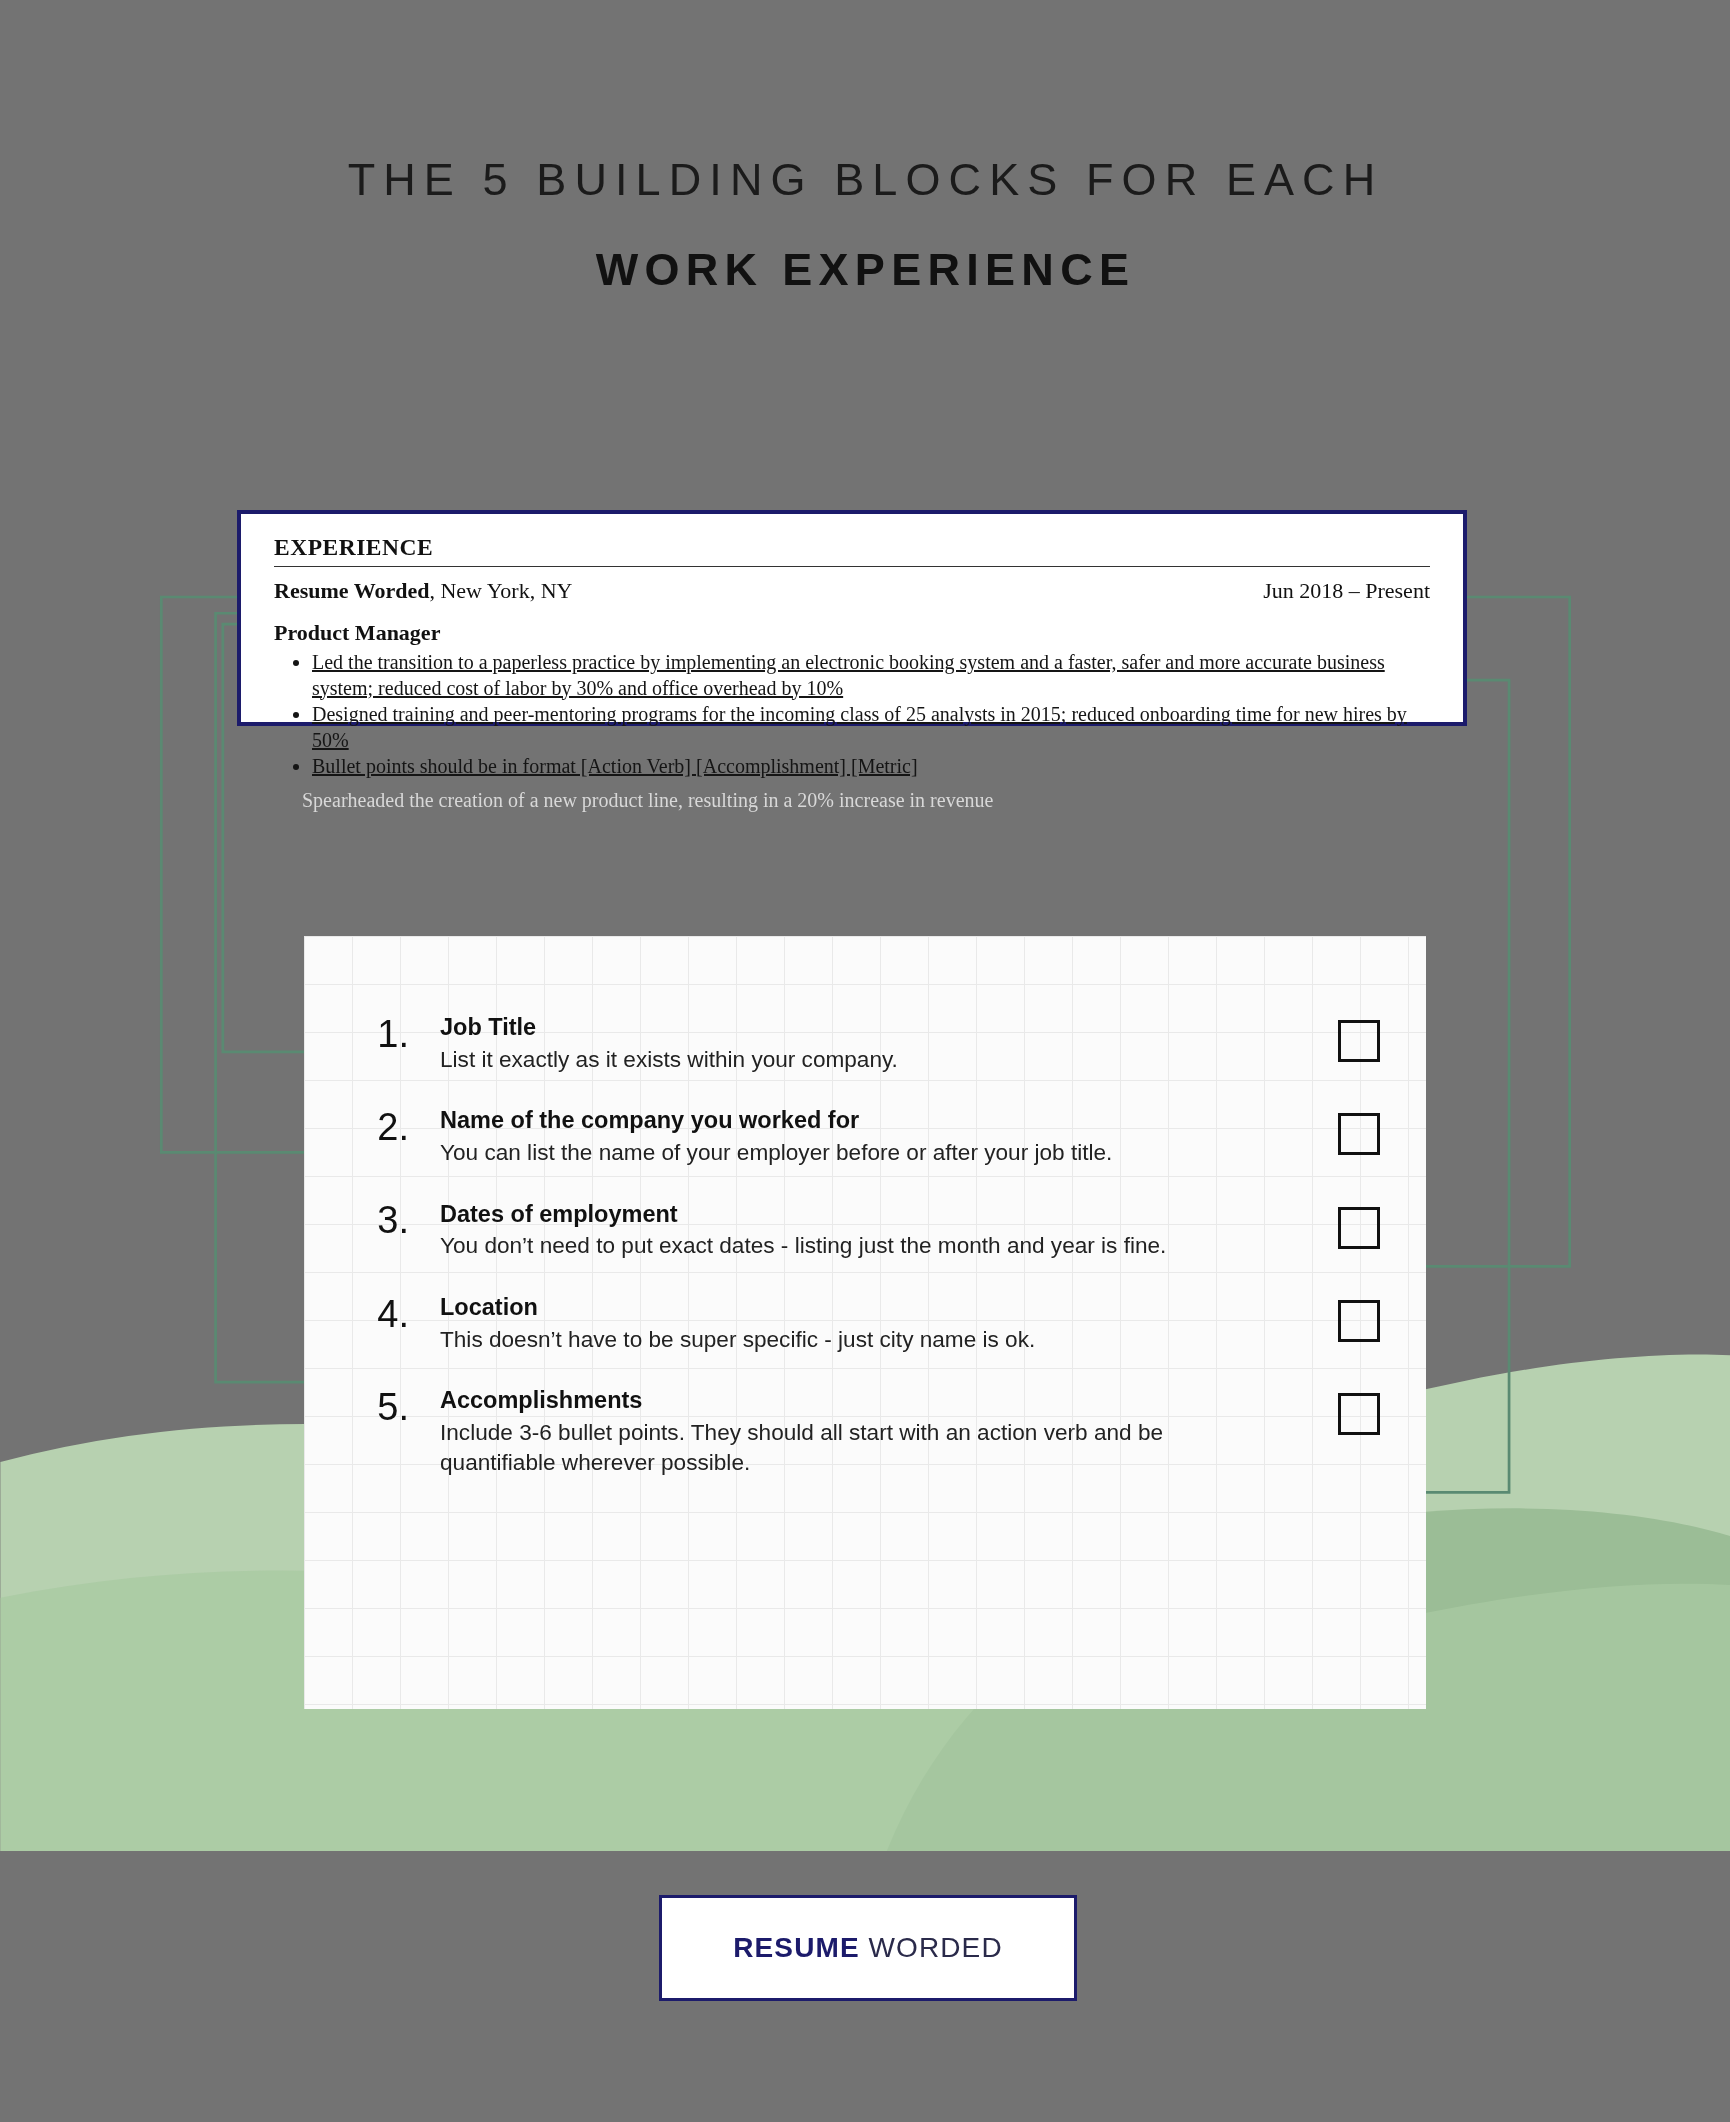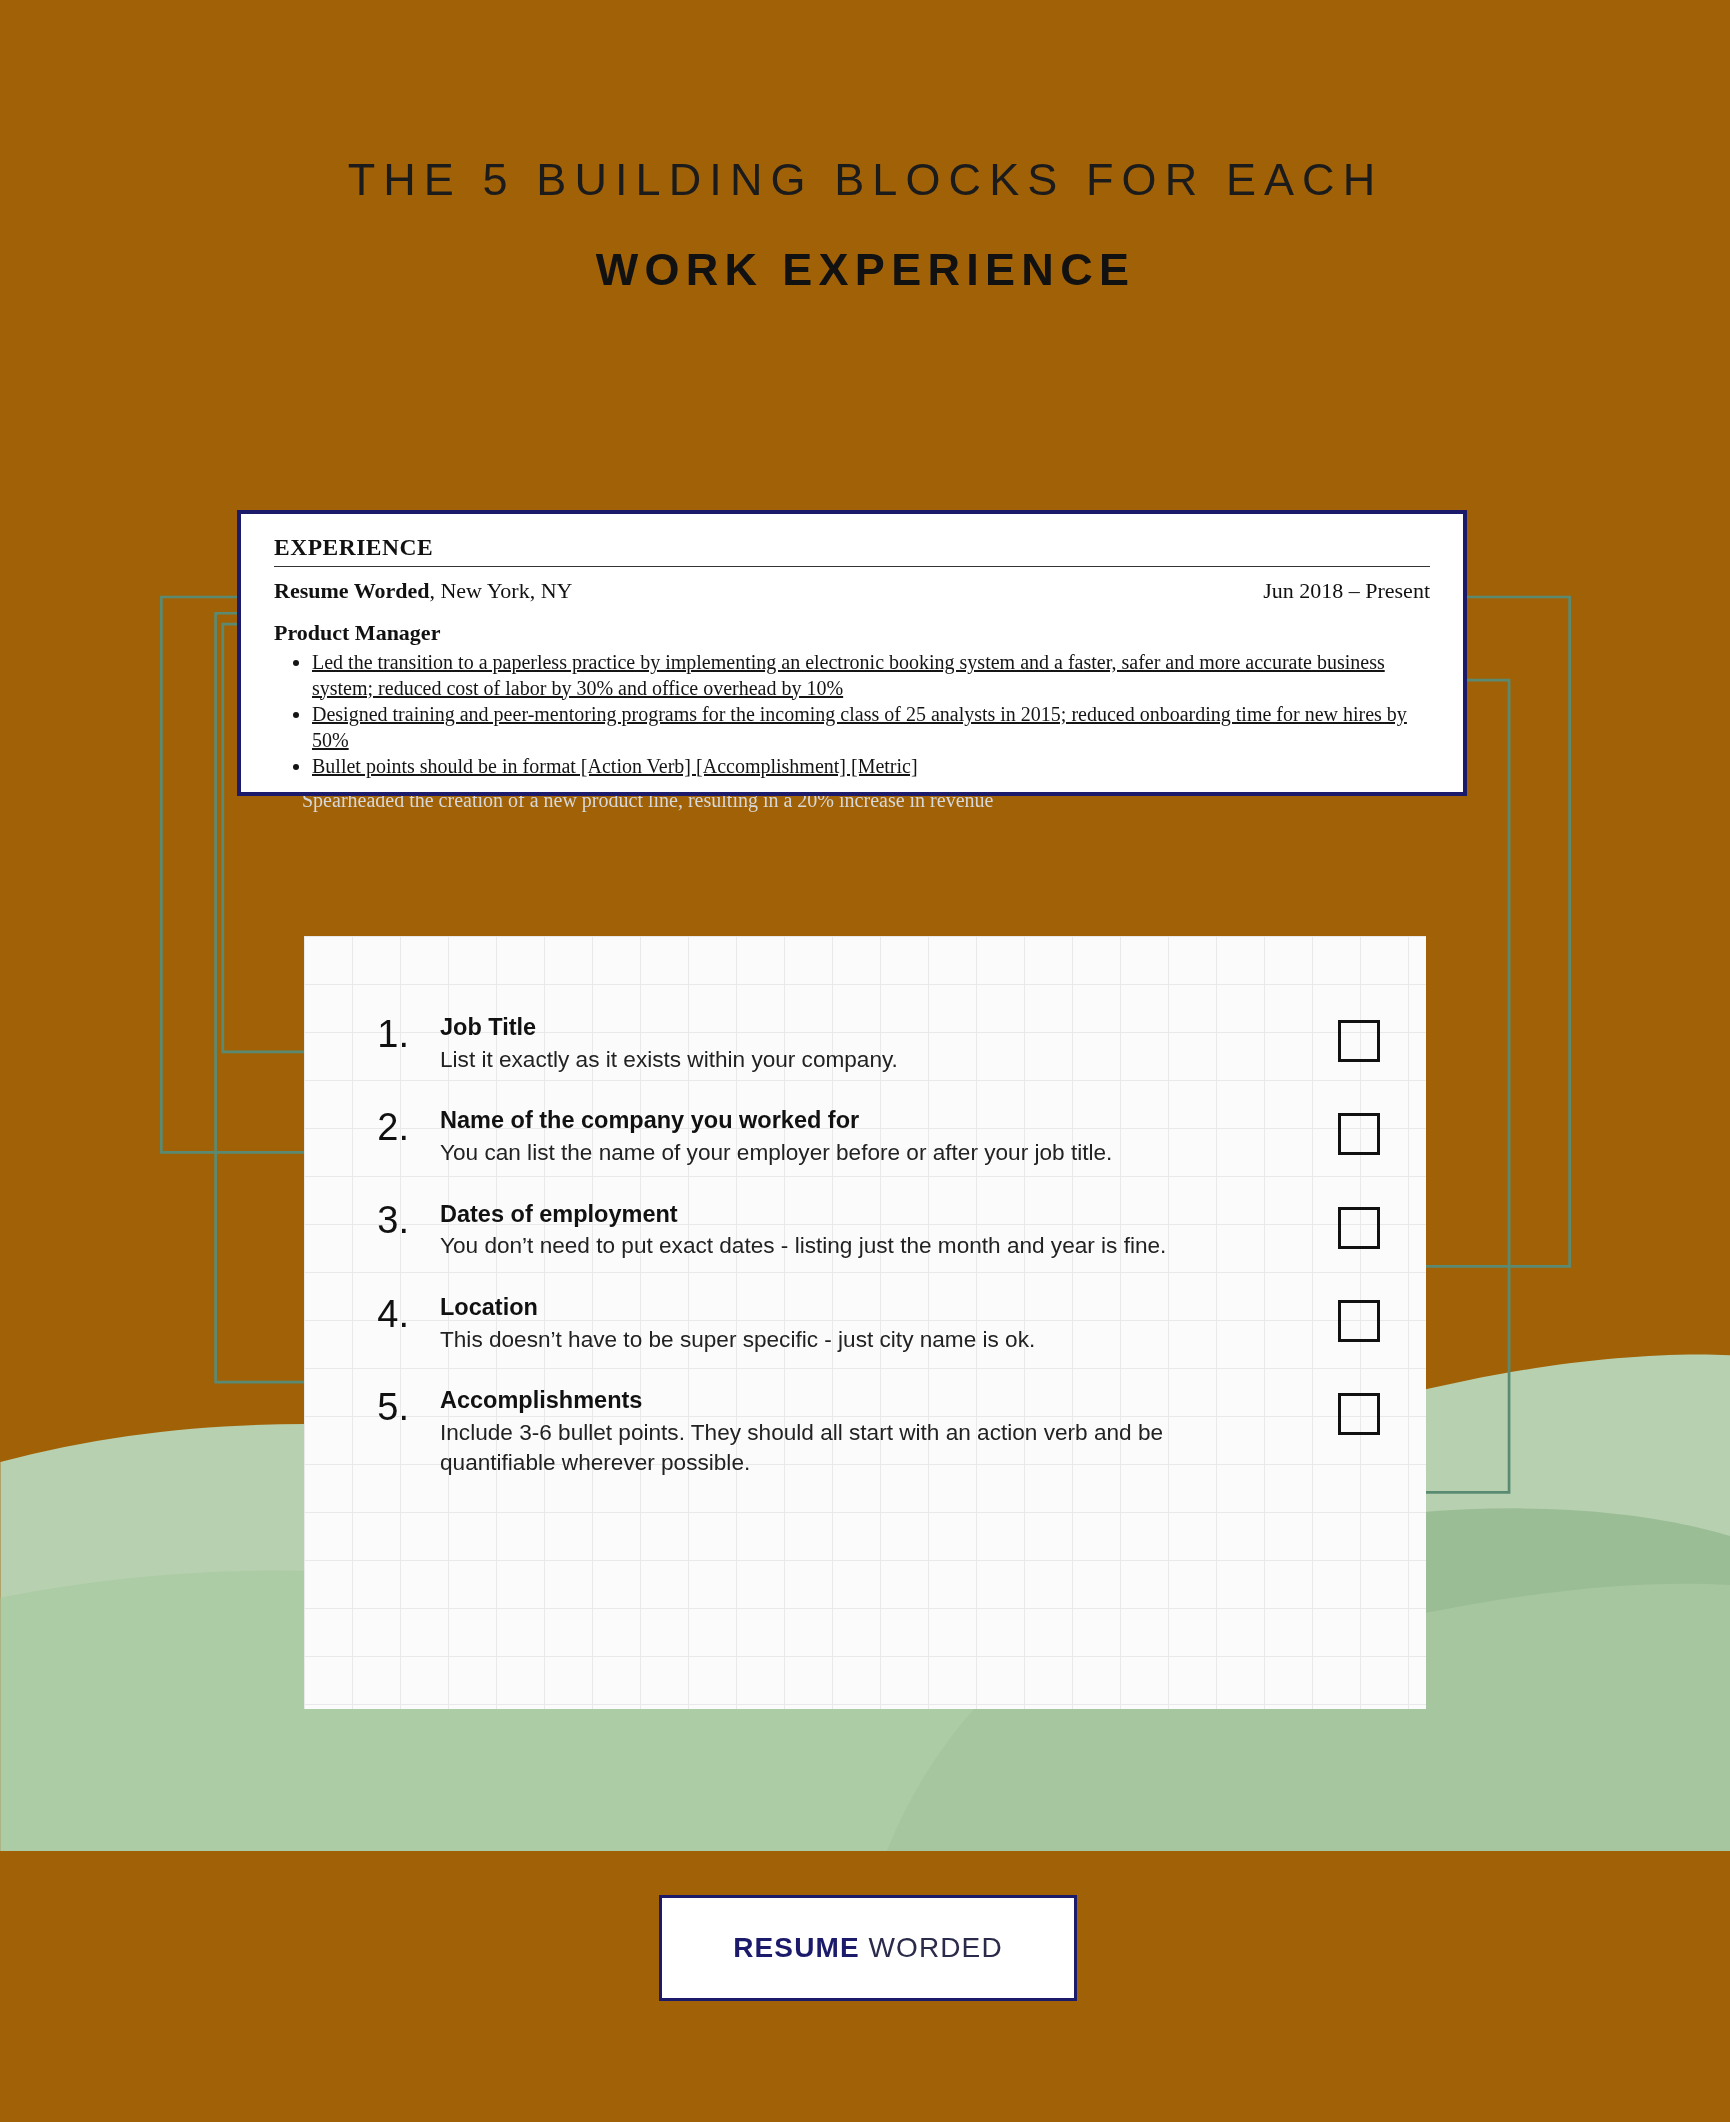--- a/index.html
+++ b/index.html
@@ -8,21 +8,21 @@
     background: #ffffff;
   }
   body {
     font-family: "Liberation Sans", sans-serif;
   }
   #page {
     position: relative;
     width: 1731px;
     height: 2122px;
     overflow: hidden;
-    background: #a16207;
+    background: #737373;
   }
 
   
   .wave-layer {
     position: absolute;
     left: 0;
     width: 1731px;
     height: 814px;
     bottom: 271px;
     overflow: hidden;
@@ -53,21 +53,21 @@
     font-weight: 700;
     white-space: nowrap;
   }
 
   
   .resume-card {
     position: absolute;
     left: 237px;
     top: 510px;
     width: 1230px;
-    height: 286px;
+    height: 216px;
     background: #ffffff;
     border: 4.5px solid #1c1b6b;
     box-sizing: border-box;
     padding: 20px 33px 0 33px;
     font-family: "Liberation Serif", serif;
     z-index: 6;
   }
   .resume-heading {
     font-size: 23.5px;
     font-weight: 700;

